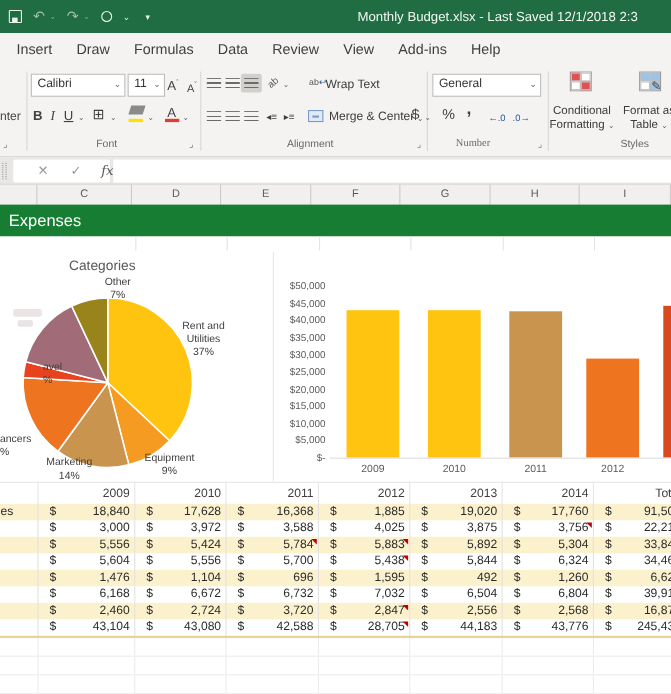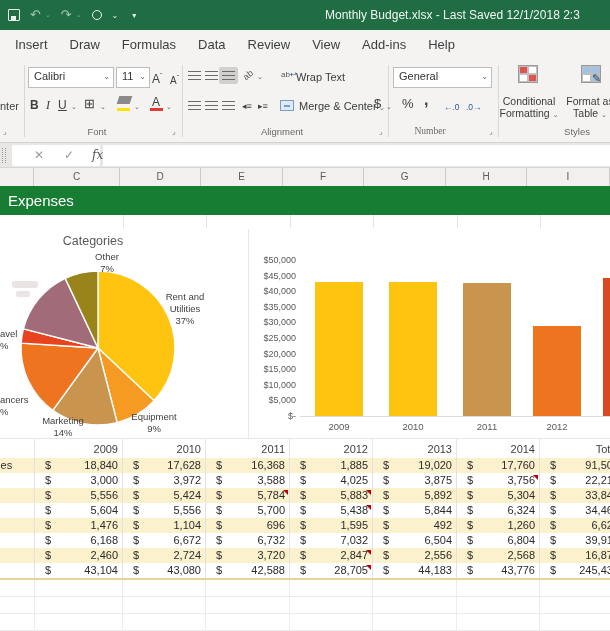--- a/index.html
+++ b/index.html
@@ -262,21 +262,21 @@
         <div class="bar" style="left: 533px; top: 111.44px; height: 89.5596px; background: rgb(238, 116, 32);"></div>
         <div class="xlabel" style="left: 527px;">2012</div>
         <div class="bar" style="left: 603px; top: 63.149px; height: 137.851px; background: rgb(217, 72, 31);"></div>
         <div class="xlabel" style="left: 597px;">2013</div>
       </div>
     <div class="baseline"></div>
   <div class="pielabel center" style="left: 67px; top: 36px; margin-left: 40px;">Other<br>7%</div>
       <div class="pielabel center" style="left: 185px; top: 76px;">Rent and<br>Utilities<br>37%</div>
       <div class="pielabel center" style="left: 154px; top: 196px;">Equipment<br>9%</div>
       <div class="pielabel center" style="left: 63px; top: 200px;">Marketing<br>14%</div>
-      <div class="pielabel" style="left: 0px; top: 113px;">avel<br>%</div>
+      <div class="pielabel" style="left: 0px; top: 113px; padding-left: 39px;">avel<br>%</div>
       <div class="pielabel" style="left: 0px; top: 160px; margin-top: 19px;">ancers<br>%</div>
     </div>
 
   <div class="sheettable" id="sheettable">
       <div class="thr">
         <div class="th" style="width: 35px;"></div>
         <div class="th" style="width: 88px;">2009</div>
         <div class="th" style="width: 83px;">2010</div>
         <div class="th" style="width: 84px;">2011</div>
         <div class="th" style="width: 83px;">2012</div>

